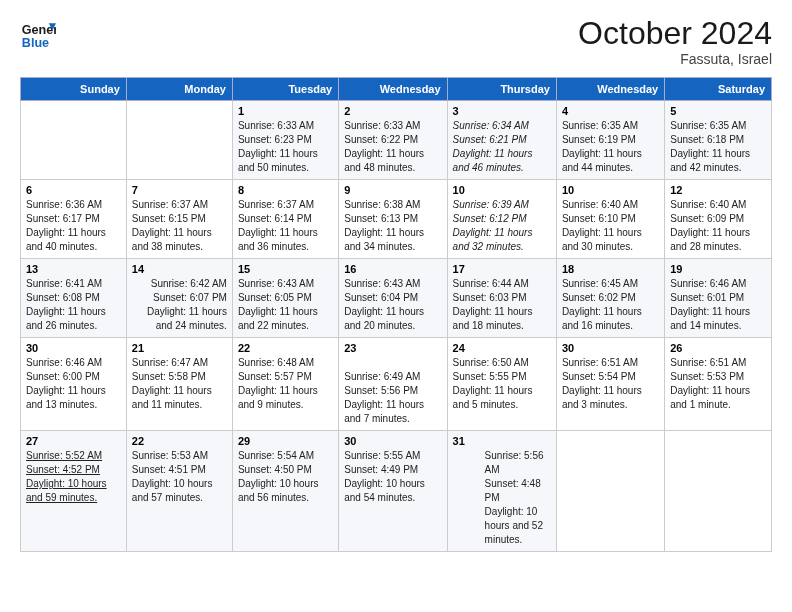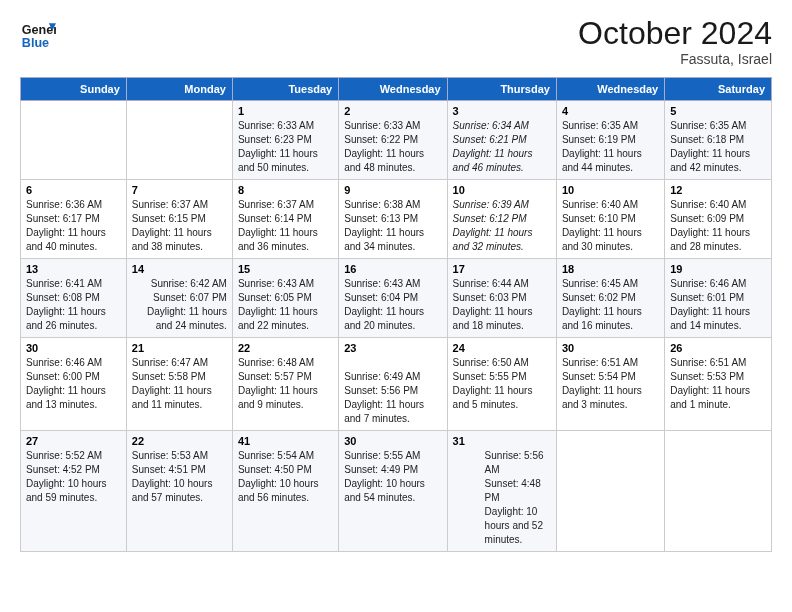--- a/index.html
+++ b/index.html
@@ -279,32 +279,32 @@
           <td>
             <span class="day-num">26</span>
             <div class="day-info" style="white-space: pre-line;">Sunrise: 6:51 AM
 Sunset: 5:53 PM
 Daylight: 11 hours and 1 minute.</div>
           </td>
         </tr>
         <tr>
           <td>
             <span class="day-num">27</span>
-            <div class="day-info" style="white-space: pre-line;">Sunrise: 5:52 AM
+            <div class="day-info" style="white-space: pre-line; text-decoration: underline;">Sunrise: 5:52 AM
 Sunset: 4:52 PM
 Daylight: 10 hours and 59 minutes.</div>
           </td>
           <td>
             <span class="day-num">22</span>
             <div class="day-info" style="white-space: pre-line;">Sunrise: 5:53 AM
 Sunset: 4:51 PM
 Daylight: 10 hours and 57 minutes.</div>
           </td>
           <td>
-            <span class="day-num">41</span>
+            <span class="day-num">29</span>
             <div class="day-info" style="white-space: pre-line;">Sunrise: 5:54 AM
 Sunset: 4:50 PM
 Daylight: 10 hours and 56 minutes.</div>
           </td>
           <td>
             <span class="day-num">30</span>
             <div class="day-info" style="white-space: pre-line;">Sunrise: 5:55 AM
 Sunset: 4:49 PM
 Daylight: 10 hours and 54 minutes.</div>
           </td>

